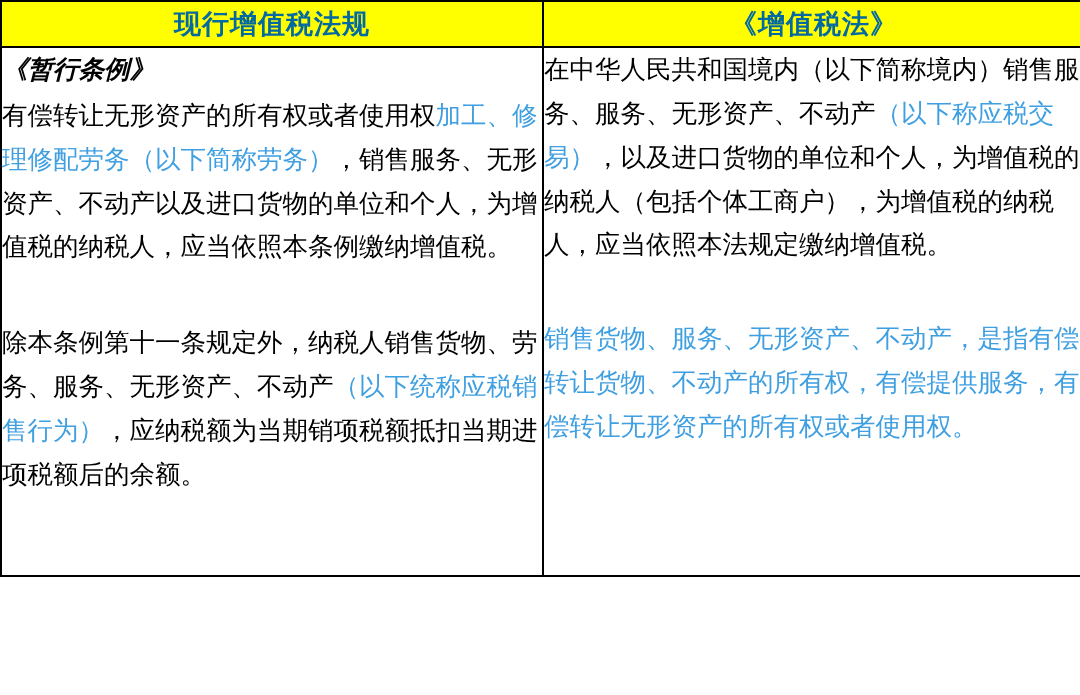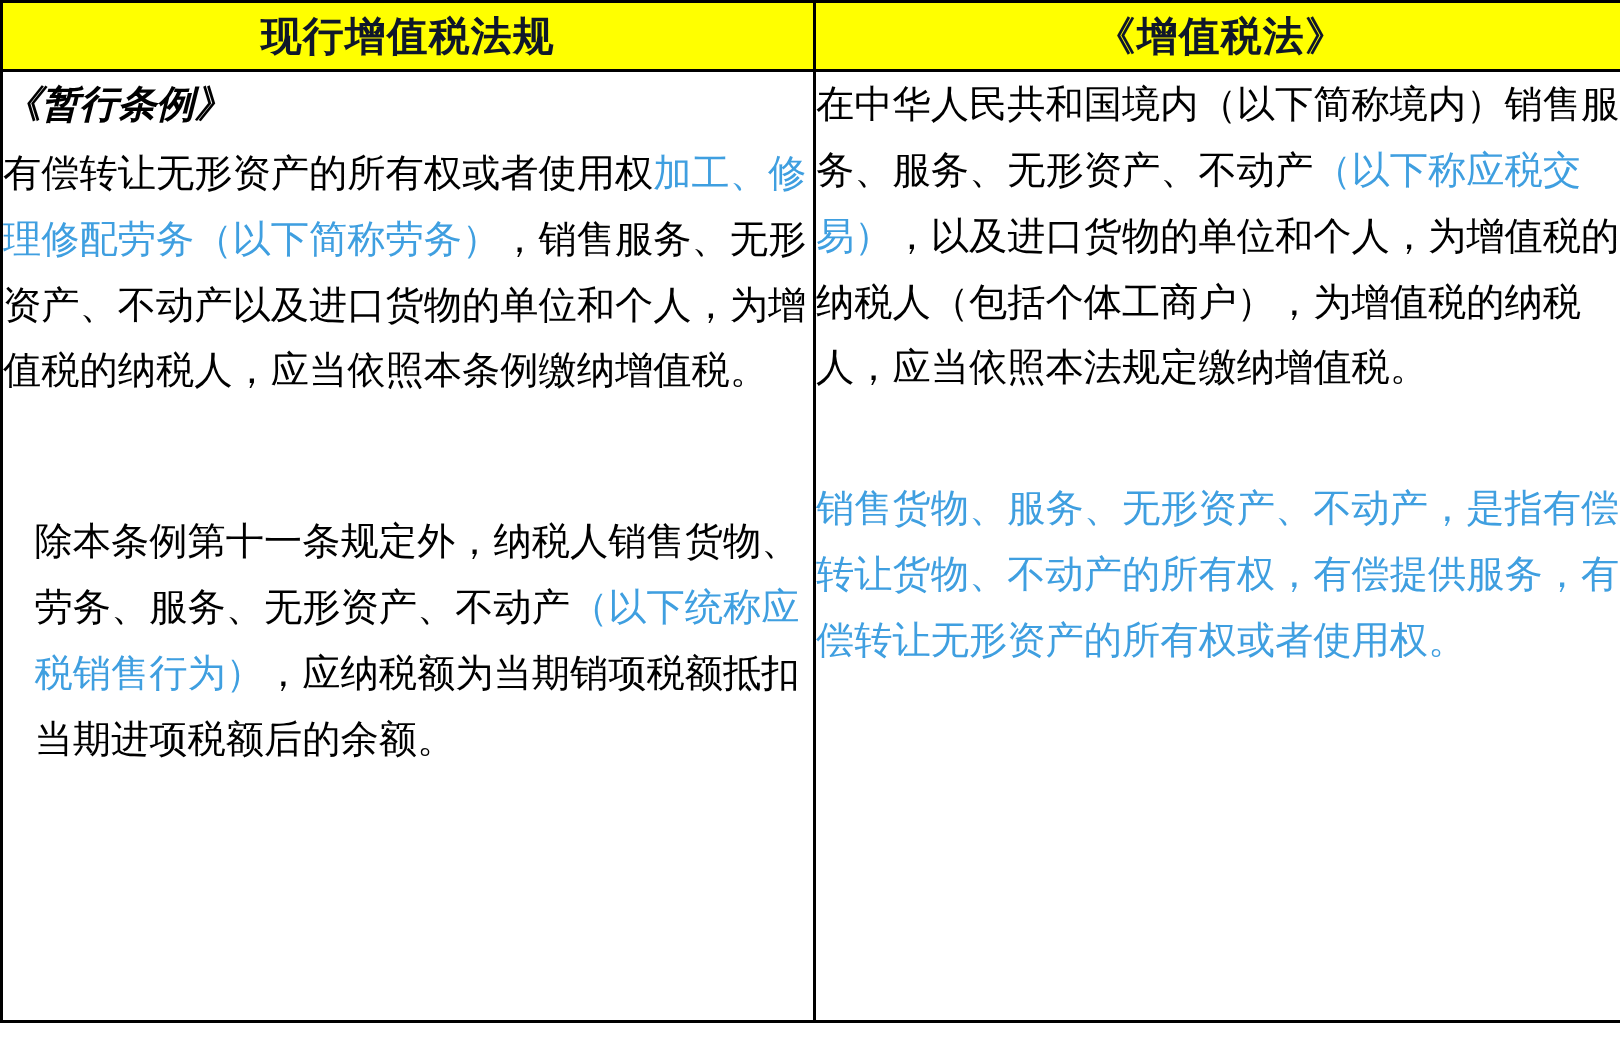--- a/index.html
+++ b/index.html
@@ -26,36 +26,36 @@
   .col-left  { width: 540px; }
   .col-right { width: 540px; }
 
   .hdr {
     background: #ffff00;
     text-align: center;
     font-weight: bold;
     font-size: 27px;
     line-height: 44px;
     height: 44px;
-    color: #0f172a;
+    color: #0369a1;
     letter-spacing: 1px;
   }
 
   .cell {
     padding: 14px 20px 16px 18px;
     font-size: 25.5px;
     line-height: 1.72;
     color: #000000;
-    height: 634px;
+    height: 529px;
     box-sizing: border-box;
   }
 
   .para { margin: 0 0 0 0; }
   .para.gap { margin-top: 40px; }
-  .para.gap-lg { margin-top: 70px; padding-left: 21px; }
+  .para.gap-lg { margin-top: 52px; }
 
   .it-title {
     font-style: italic;
     font-weight: bold;
     display: block;
     margin-bottom: 2px;
   }
   .blue { color: #3f9fe0; }
   .blue-para { color: #3f9fe0; }
 

